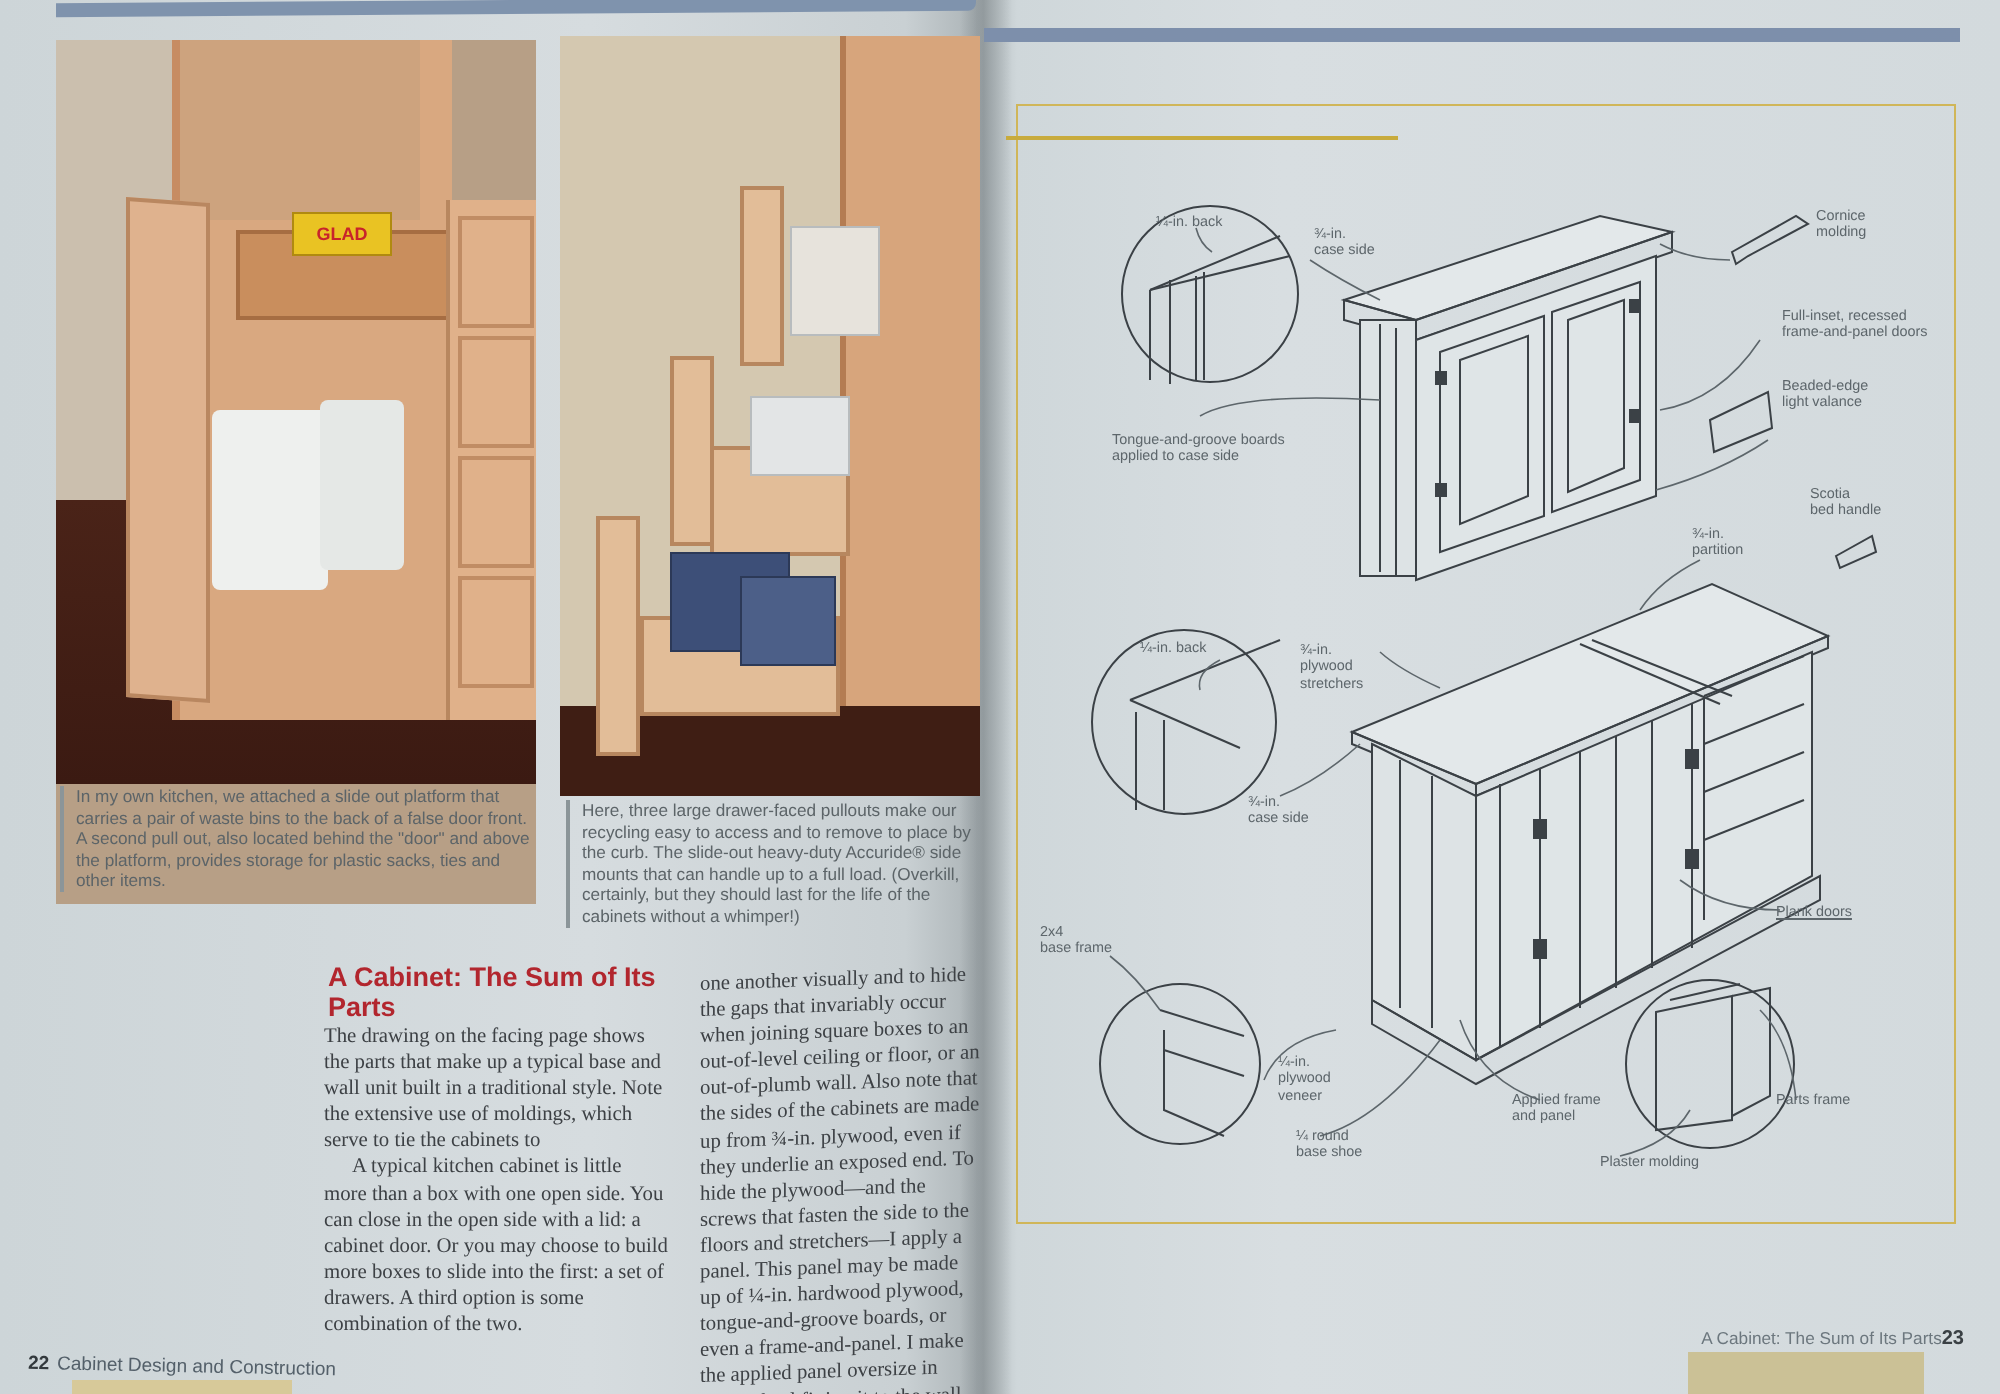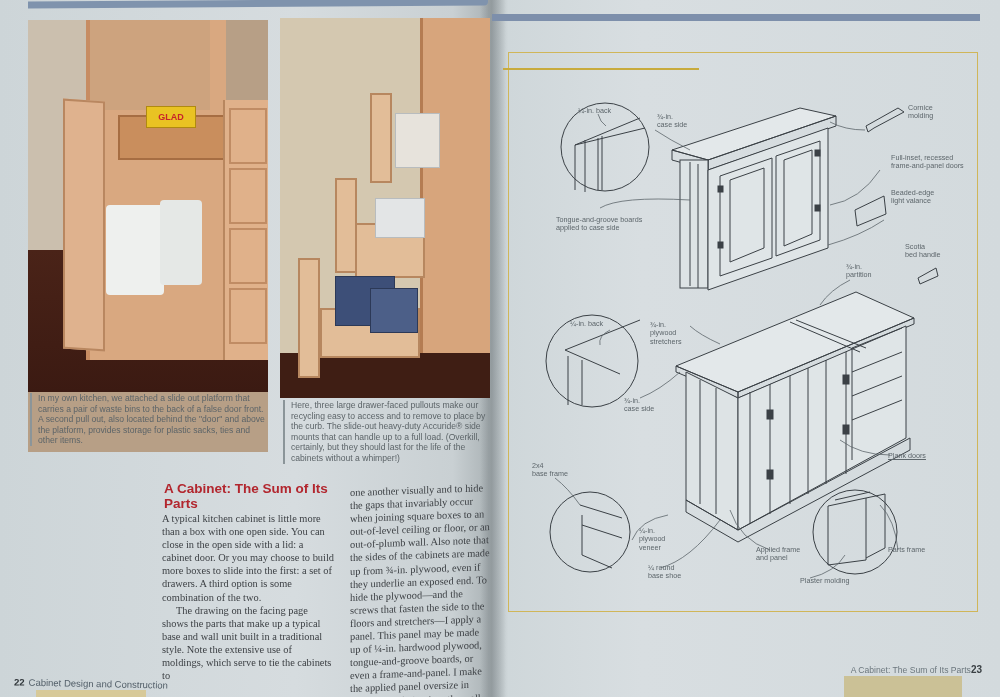--- a/index.html
+++ b/index.html
@@ -144,22 +144,22 @@
     <div class="p2-bin-blue" style="left:55px;top:258px;width:60px;height:50px;"></div>
     <div class="p2-bin-blue" style="left:90px;top:270px;width:48px;height:45px;background:#4c5f88;"></div>
   </div>
 
   <div class="caption cap-2">Here, three large drawer-faced pullouts make our recycling easy to access and to remove to place by the curb. The slide-out heavy-duty Accuride® side mounts that can handle up to a full load. (Overkill, certainly, but they should last for the life of the cabinets without a whimper!)</div>
   <div class="caption cap-1">In my own kitchen, we attached a slide out platform that carries a pair of waste bins to the back of a false door front. A second pull out, also located behind the "door" and above the platform, provides storage for plastic sacks, ties and other items.</div>
 
   <div class="section-heading">A Cabinet: The Sum of Its Parts</div>
 
   <div class="body-col col-1">
+    <p>The drawing on the facing page shows the parts that make up a typical base and wall unit built in a traditional style. Note the extensive use of moldings, which serve to tie the cabinets to</p>
     <p>A typical kitchen cabinet is little more than a box with one open side. You can close in the open side with a lid: a cabinet door. Or you may choose to build more boxes to slide into the first: a set of drawers. A third option is some combination of the two.</p>
-    <p>The drawing on the facing page shows the parts that make up a typical base and wall unit built in a traditional style. Note the extensive use of moldings, which serve to tie the cabinets to</p>
   </div>
   <div class="body-col col-2">one another visually and to hide the gaps that invariably occur when joining square boxes to an out-of-level ceiling or floor, or an out-of-plumb wall. Also note that the sides of the cabinets are made up from ¾-in. plywood, even if they underlie an exposed end. To hide the plywood—and the screws that fasten the side to the floors and stretchers—I apply a panel. This panel may be made up of ¼-in. hardwood plywood, tongue-and-groove boards, or even a frame-and-panel. I make the applied panel oversize in width, final fitting it to the wall during the installation of the cabinets.</div>
 
   <div class="folio-bar-left"></div>
   <div class="folio-left">
     <b>22</b><span>Cabinet Design and Construction</span>
   </div>
 
   <div class="drawing-frame"></div>
   <div class="title-underline"></div>
@@ -276,21 +276,21 @@
 bed handle</div>
   <div class="lbl" style="left:846px;top:263px;">¾-in.
 partition</div>
   <div class="lbl" style="left:570px;top:320px;">¼-in. back</div>
   <div class="lbl" style="left:650px;top:321px;">¾-in.
 plywood
 stretchers</div>
   <div class="lbl" style="left:624px;top:397px;">¾-in.
 case side</div>
   <div class="lbl" style="left:888px;top:452px;text-decoration:underline;">Plank doors</div>
-  <div class="lbl" style="left:532px;top:462px;">2x4
+  <div class="lbl" style="left:520px;top:462px;">2x4
 base frame</div>
   <div class="lbl" style="left:639px;top:527px;">¼-in.
 plywood
 veneer</div>
   <div class="lbl" style="left:648px;top:564px;">¼ round
 base shoe</div>
   <div class="lbl" style="left:756px;top:546px;">Applied frame
 and panel</div>
   <div class="lbl" style="left:888px;top:546px;">Parts frame</div>
   <div class="lbl" style="left:800px;top:577px;">Plaster molding</div>

